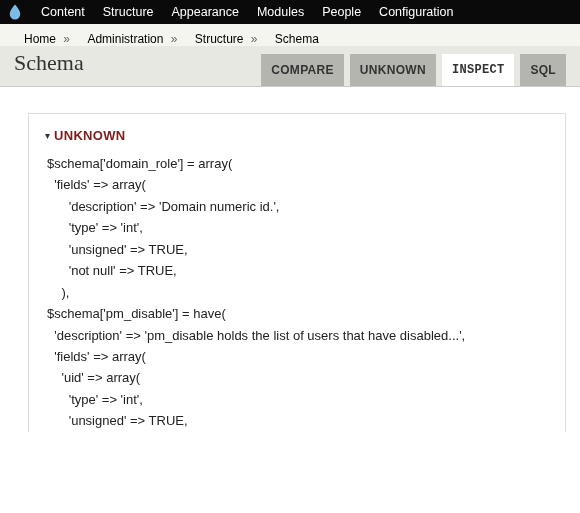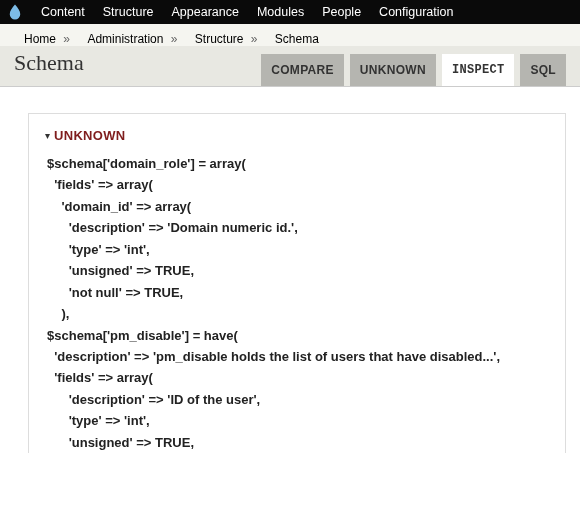--- a/index.html
+++ b/index.html
@@ -14,21 +14,21 @@
   .titlebar h1 { font-family: Georgia, serif; font-weight: normal; font-size: 22px; color: #333; padding-bottom: 10px; }
   .tabs { display: flex; gap: 6px; }
   .tab { background: #b5b5b0; color: #333; font-size: 12px; font-weight: bold; padding: 9px 10px; border: none; cursor: pointer; font-family: inherit; letter-spacing: 0.3px; }
   .tab.active { background: #fff; font-family: Liberation Mono, monospace; }
   .content { padding: 26px 14px 0 28px; }
   .panel { border: 1px solid #ddd; border-bottom: none; padding: 14px 16px 0 16px; }
   .section-header { display: flex; align-items: center; gap: 4px; margin-bottom: 10px; cursor: pointer; }
   .section-header .caret { font-size: 10px; color: #333; }
   .section-header .label { color: #7f1d1d; font-weight: bold; font-size: 13px; letter-spacing: 0.3px; }
   .code { color: #222; font-size: 13px; line-height: 1.65; padding-left: 2px; }
-  .code div { white-space: pre; font-weight: bold; }
+  .code div { white-space: pre; }
 </style>
 </head>
 <body>
 
 <div class="topbar">
   <span class="logo">
     <svg width="18" height="18" viewBox="0 0 24 24">
         <path fill="#7cbbe6" d="M12 2C8 7 5 10 5 15a7 7 0 0 0 14 0c0-5-3-8-7-13z"></path>
       </svg>
   </span>
@@ -62,27 +62,26 @@
 
 <div class="content">
   <div class="panel">
     <div class="section-header">
       <span class="caret">▾</span>
       <span class="label">UNKNOWN</span>
     </div>
     <div class="code" id="code-block">
         <div>$schema['domain_role'] = array(</div>
         <div>  'fields' =&gt; array(</div>
-        <div>    'domain_id' =&gt; array(</div>
         <div>      'description' =&gt; 'Domain numeric id.',</div>
         <div>      'type' =&gt; 'int',</div>
         <div>      'unsigned' =&gt; TRUE,</div>
         <div>      'not null' =&gt; TRUE,</div>
         <div>    ),</div>
         <div>$schema['pm_disable'] = have(</div>
         <div>  'description' =&gt; 'pm_disable holds the list of users that have disabled...',</div>
         <div>  'fields' =&gt; array(</div>
-        <div>      'description' =&gt; 'ID of the user',</div>
+        <div>    'uid' =&gt; array(</div>
         <div>      'type' =&gt; 'int',</div>
         <div>      'unsigned' =&gt; TRUE,</div>
       </div>
   </div>
 </div>
 
 </body></html>

